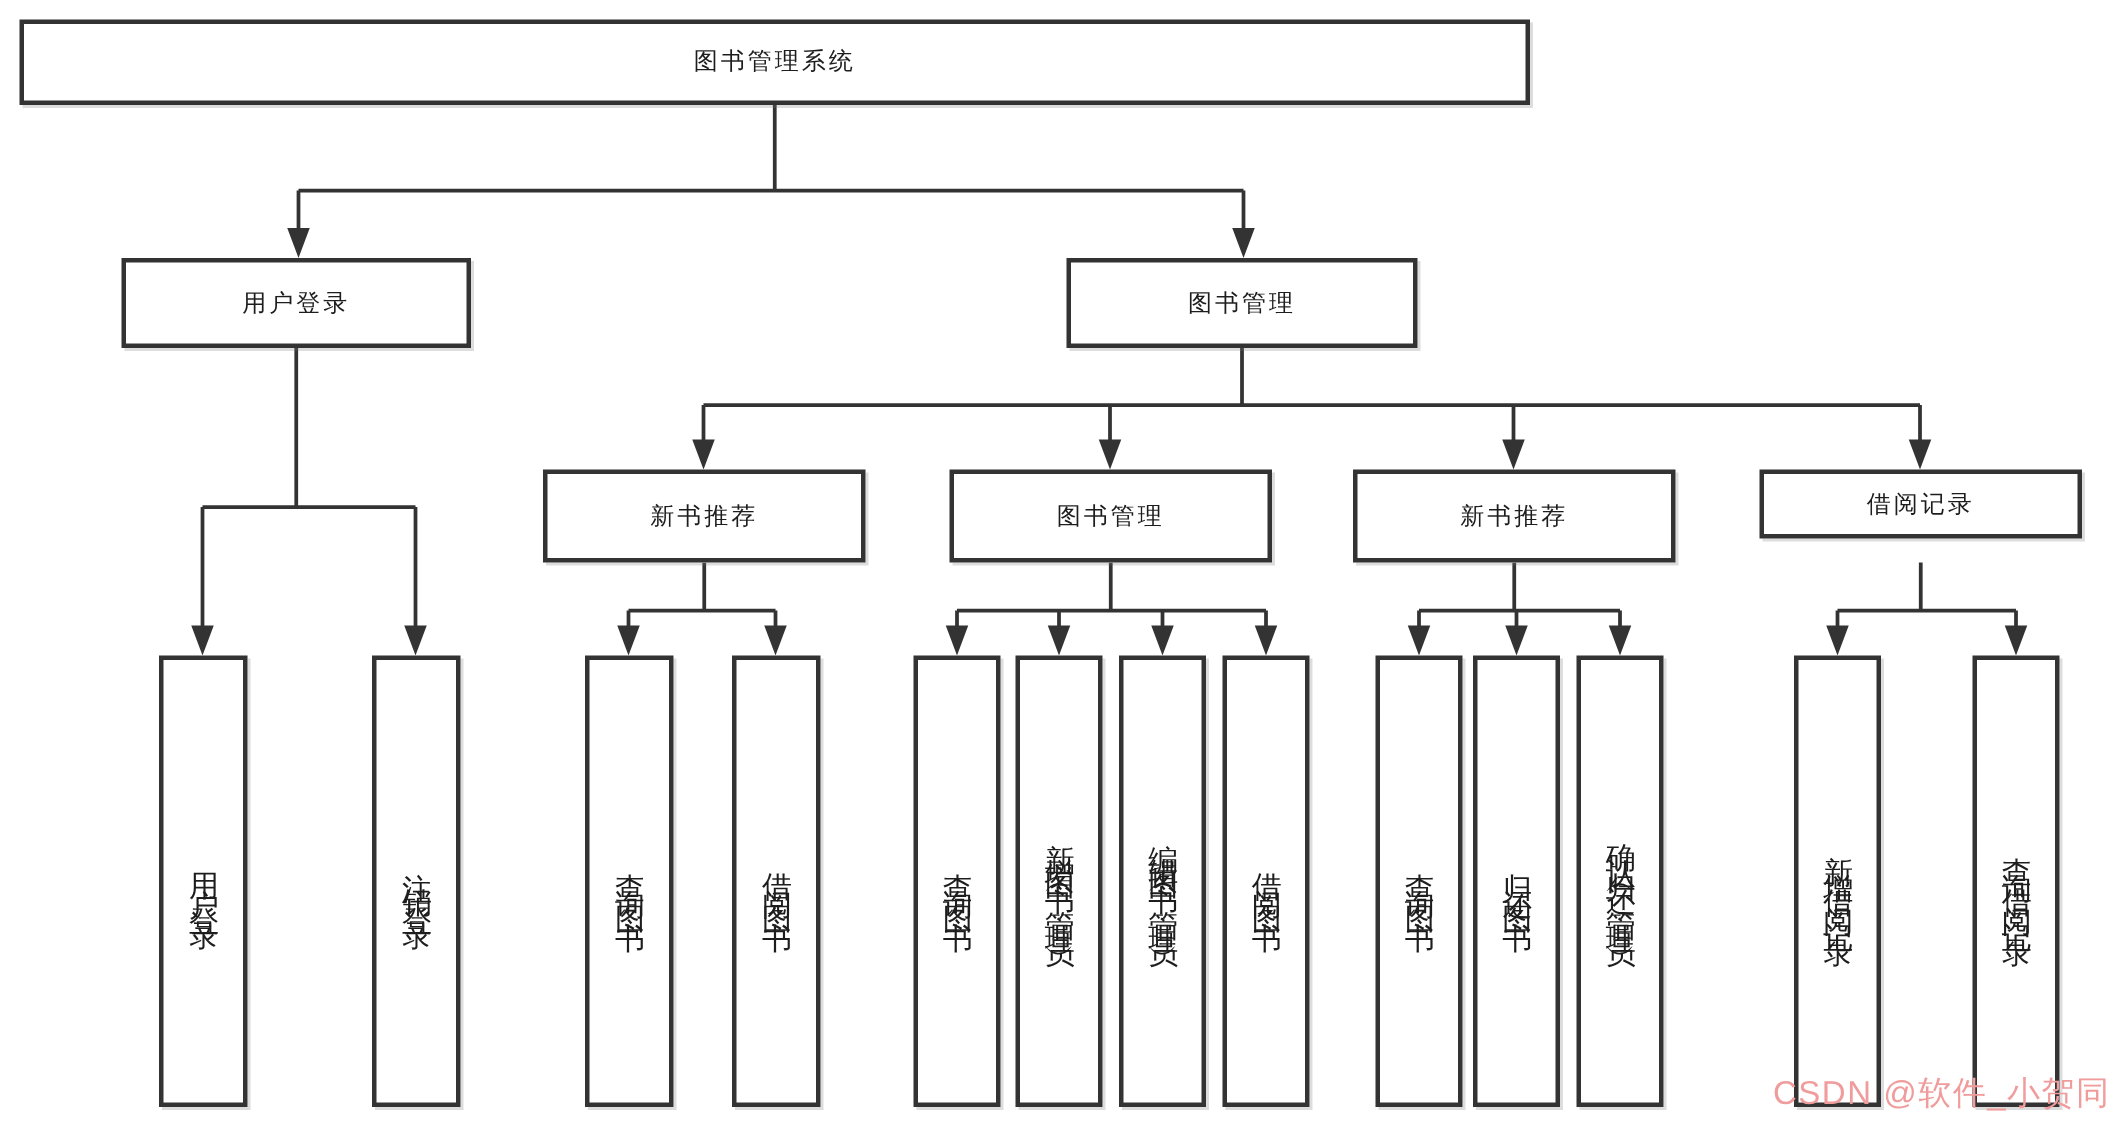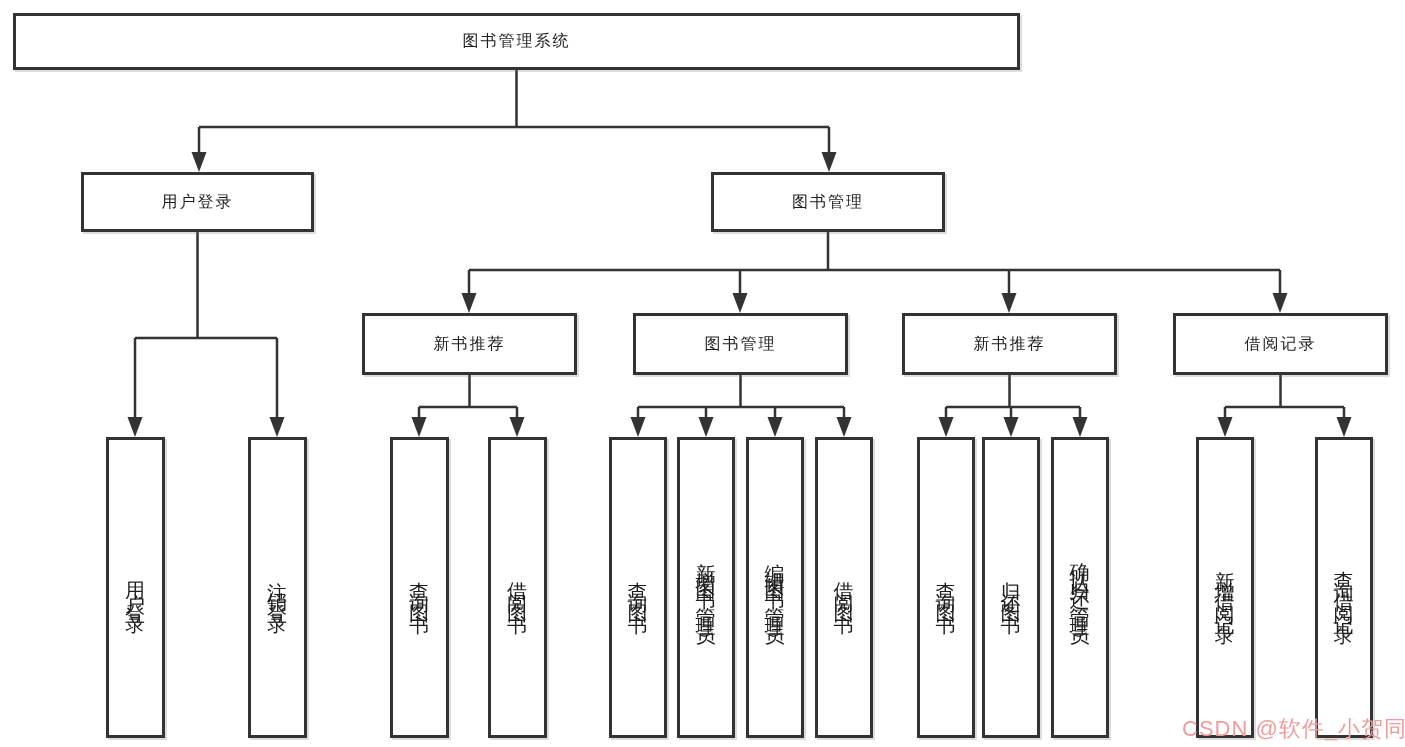--- a/index.html
+++ b/index.html
@@ -103,21 +103,21 @@
   </svg>
 
   <div class="node h" style="left:13px; top:13px; width:1007px; height:57px">图书管理系统</div>
 
   <div class="node h" style="left:81px; top:172px; width:233px; height:60px">用户登录</div>
   <div class="node h" style="left:711px; top:172px; width:234px; height:60px">图书管理</div>
 
   <div class="node h" style="left:362px; top:313px; width:215px; height:62px">新书推荐</div>
   <div class="node h" style="left:633px; top:313px; width:215px; height:62px">图书管理</div>
   <div class="node h" style="left:902px; top:313px; width:215px; height:62px">新书推荐</div>
-  <div class="node h" style="left:1173px; top:313px; width:215px; height:62px">借阅记录</div>
+  <div class="node h" style="left:1173px; top:313px; width:215px; height:46px">借阅记录</div>
 
   <div class="node v" style="left:106px; top:437px; width:59px; height:301px">用户登录</div>
   <div class="node v" style="left:248px; top:437px; width:59px; height:301px">注销登录</div>
 
   <div class="node v" style="left:390px; top:437px; width:59px; height:301px">查询图书</div>
   <div class="node v" style="left:488px; top:437px; width:59px; height:301px">借阅图书</div>
 
   <div class="node v" style="left:609px; top:437px; width:58px; height:301px">查询图书</div>
   <div class="node v long" style="left:677px; top:437px; width:58px; height:301px">新增图书（管理员）</div>
   <div class="node v long" style="left:746px; top:437px; width:58px; height:301px">编辑图书（管理员）</div>

